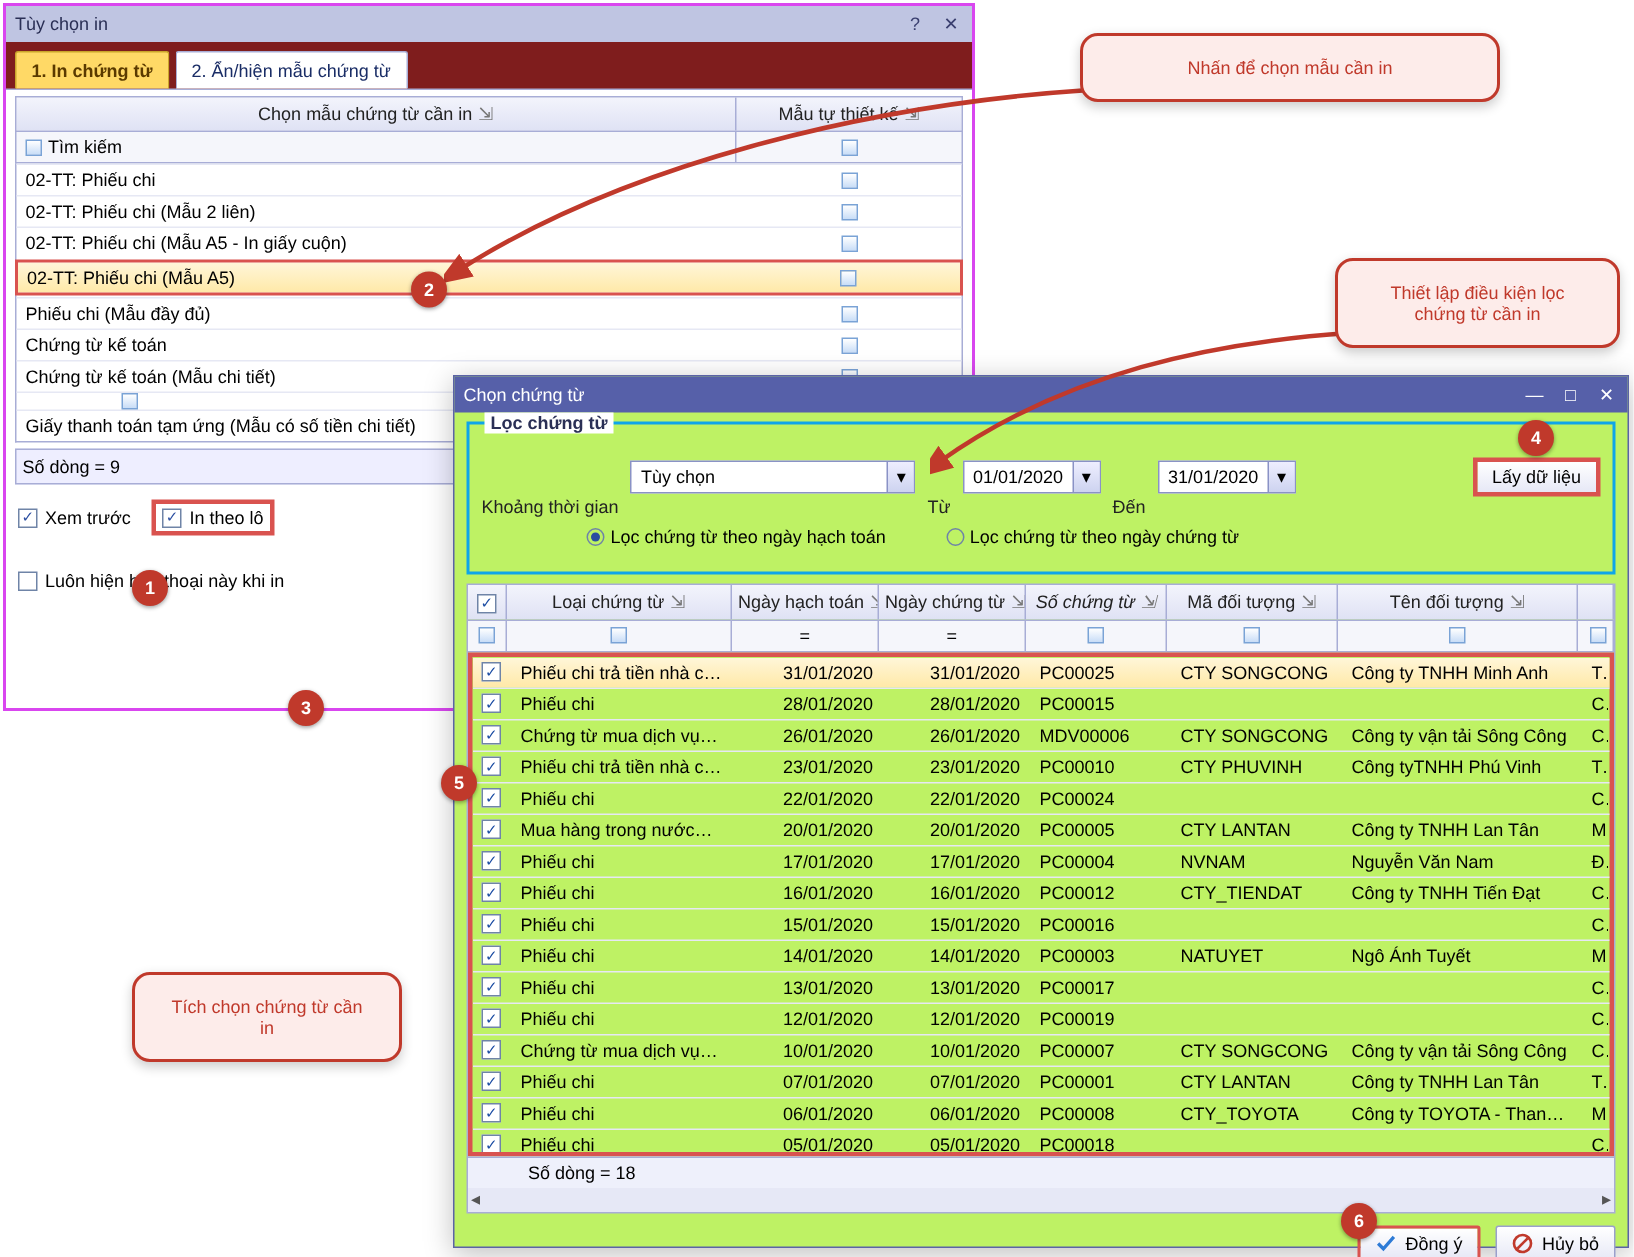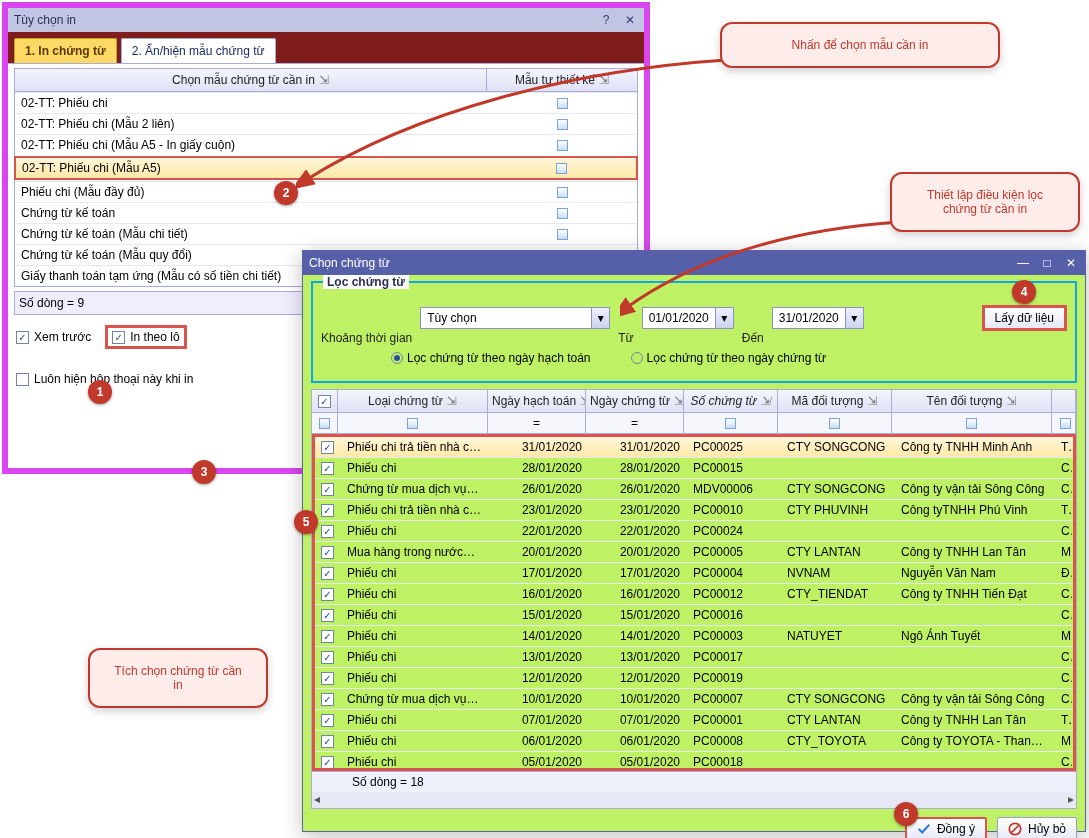--- a/index.html
+++ b/index.html
@@ -1,19 +1,19 @@
 <!DOCTYPE html>
 <html><head>
 <meta charset="utf-8">
 <style>
 * { box-sizing: border-box; font-family: Tahoma, Arial, sans-serif; font-size: 12px; }
 body { margin: 0; background: #fff; width: 1089px; height: 838px; position: relative; overflow: hidden; }
 
 
-.dlg1 { position: absolute; left: 2px; top: 2px; width: 648px; height: 472px; border: 6px solid #d946ef; background: #fff; }
+.dlg1 { position: absolute; left: 2px; top: 2px; width: 648px; height: 472px; border: 2px solid #d946ef; background: #fff; }
 .titlebar { background: #bfc5e2; height: 24px; display: flex; align-items: center; justify-content: space-between; padding: 0 6px; color: #2a2f55; }
 .titlebar .title { font-weight: normal; }
 .titlebar .btns { display: flex; gap: 8px; }
 .titlebar .wb { width: 16px; height: 16px; display: flex; align-items: center; justify-content: center; color: #3a3f6f; cursor: pointer; }
 
 .tabs { display: flex; gap: 4px; padding: 6px 6px 0 6px; border-bottom: 1px solid #a8add6; background: #7f1d1d; }
 .tab { padding: 5px 10px; border: 1px solid #a8add6; border-bottom: none; border-radius: 2px 2px 0 0; background: #fff; color: #1a2d66; cursor: pointer; }
 .tab.active { background: #ffd966; color: #5a3a00; font-weight: bold; border-color: #c9a52b; }
 
 .tbl-head { display: flex; background: linear-gradient(#f3f4fc,#dfe2f4); border: 1px solid #a8add6; margin: 4px 6px 0 6px; }
@@ -146,20 +146,29 @@
     </div>
   </div>
   <div class="tabs">
     <div class="tab active">1. In chứng từ</div>
     <div class="tab">2. Ẩn/hiện mẫu chứng từ</div>
   </div>
   <div class="tbl-head">
     <div class="cell c1"><span>Chọn mẫu chứng từ cần in</span><span class="pin">⇲</span></div>
     <div class="cell c2"><span>Mẫu tự thiết kế</span><span class="pin">⇲</span></div>
   </div>
+  <div class="filter-row">
+    <div class="fc1">
+        <span class="sq"></span>
+        <span>Tìm kiếm</span>
+      </div>
+    <div class="fc2">
+        <span class="sq"></span>
+      </div>
+  </div>
   <div class="list" id="tmpl-list">
       <div class="row">
         <div class="rc1">02-TT: Phiếu chi</div>
         <div class="rc2">
           <span class="sq"></span>
         </div>
       </div>
       <div class="row">
         <div class="rc1">02-TT: Phiếu chi (Mẫu 2 liên)</div>
         <div class="rc2">
@@ -190,21 +199,20 @@
           <span class="sq"></span>
         </div>
       </div>
       <div class="row">
         <div class="rc1">Chứng từ kế toán (Mẫu chi tiết)</div>
         <div class="rc2">
           <span class="sq"></span>
         </div>
       </div>
       <div class="row">
-        <div class="rc1">Chứng từ kế toán (Mẫu quy đổi)</div>
         <div class="rc2">
           <span class="sq"></span>
         </div>
       </div>
       <div class="row">
         <div class="rc1">Giấy thanh toán tạm ứng (Mẫu có số tiền chi tiết)</div>
         <div class="rc2">
           <span class="sq"></span>
         </div>
       </div>

